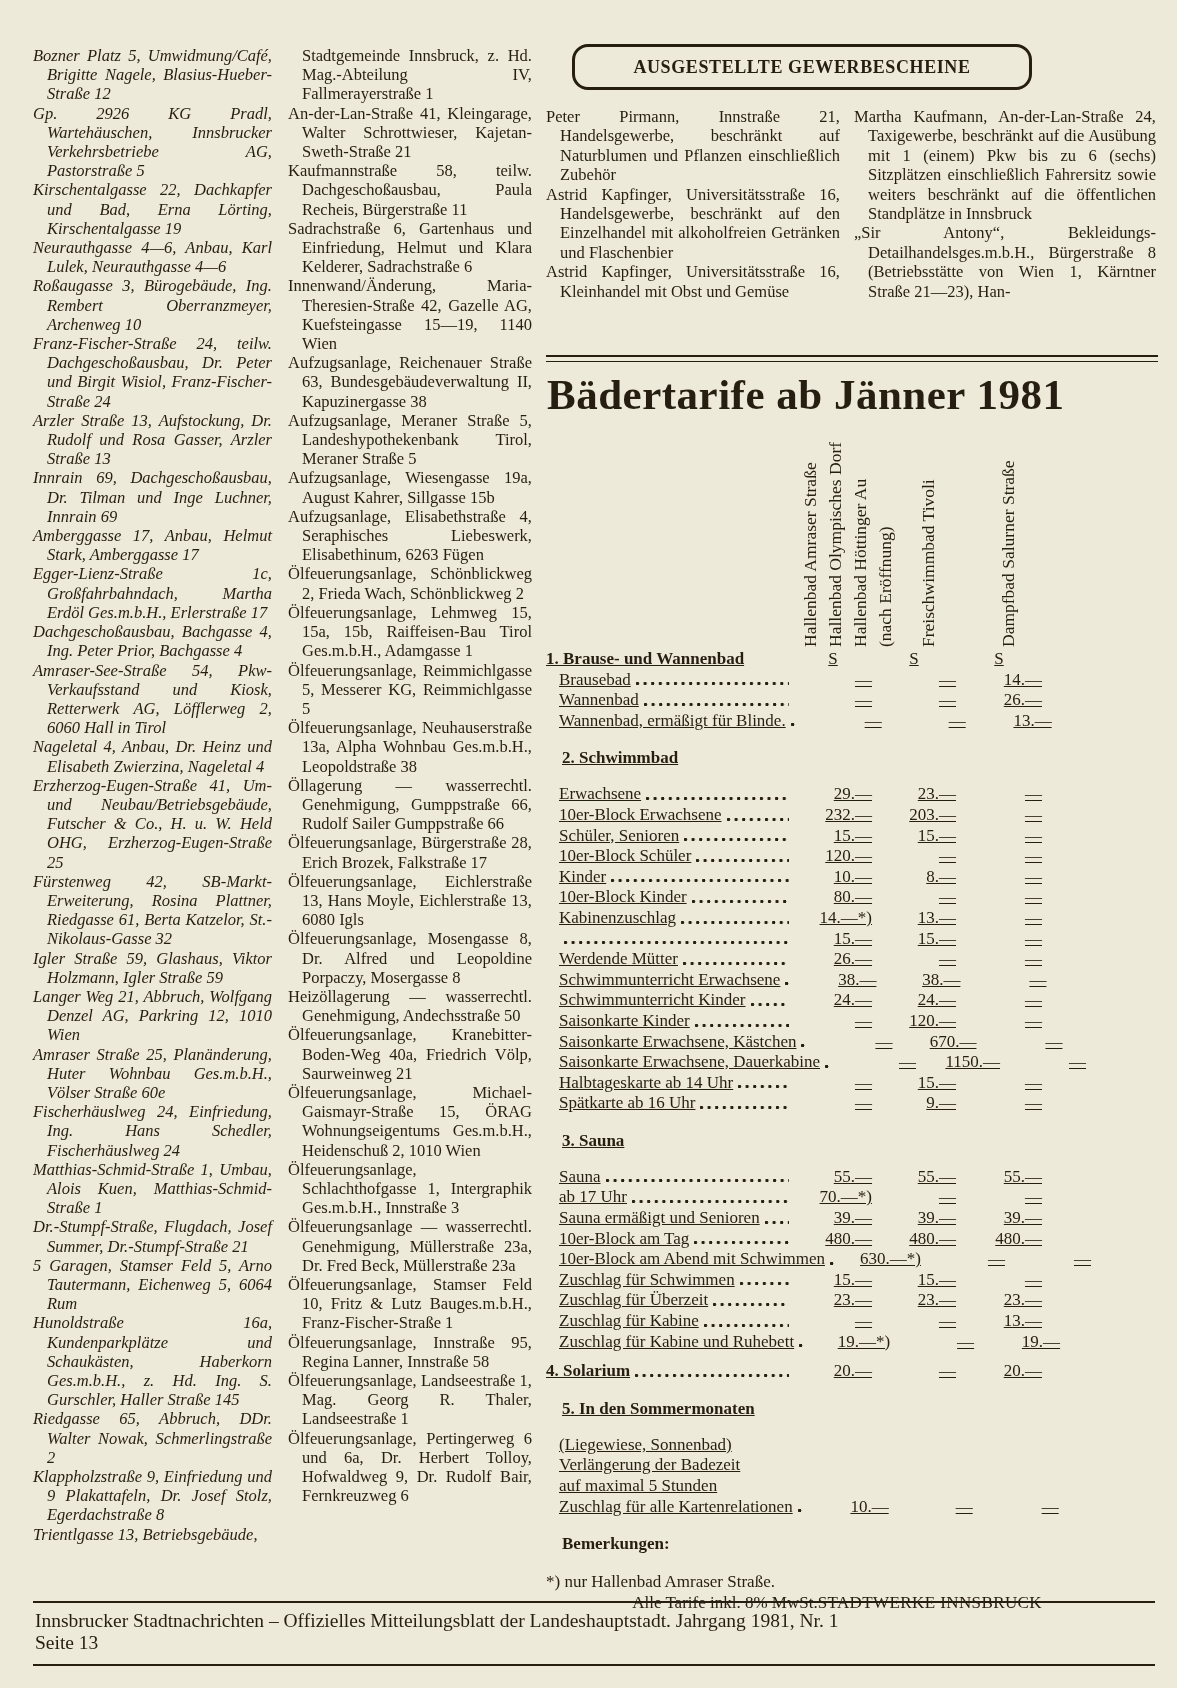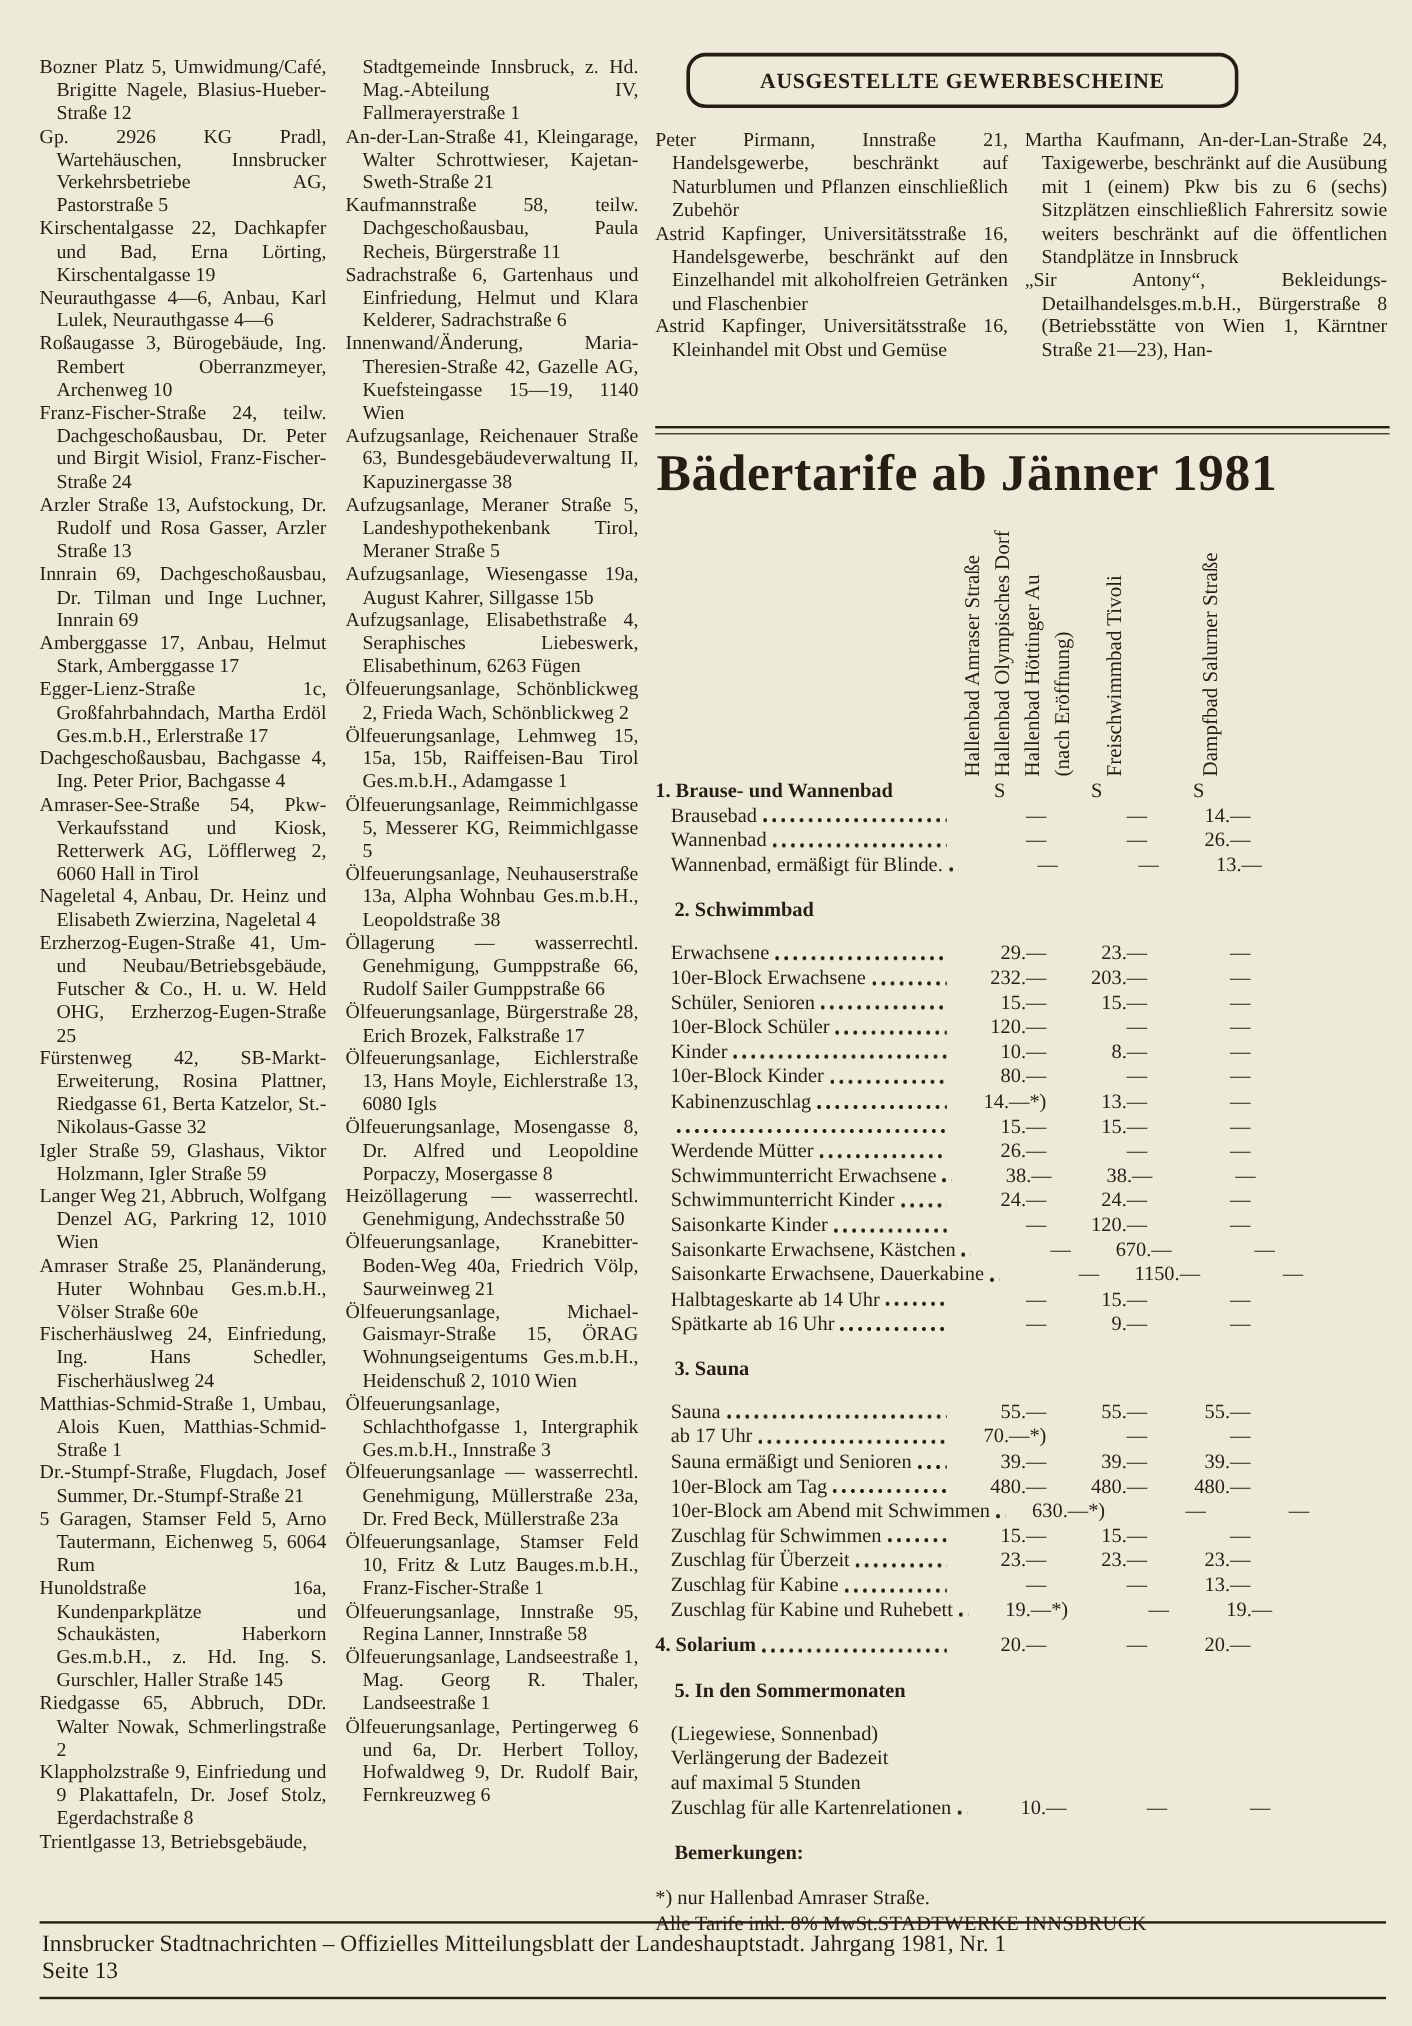--- a/index.html
+++ b/index.html
@@ -10,21 +10,21 @@
   html,body{margin:0;padding:0;}
   body{
     width:1177px;height:1688px;
     background:var(--bg);
     color:var(--ink);
     font-family:"Liberation Serif","DejaVu Serif",serif;
     position:relative;
     overflow:hidden;
   }
   .col{position:absolute;top:46px;font-size:16.5px;line-height:19.2px;text-align:justify;}
-  .col1{left:33px;width:239px;}
+  .col1{left:33px;width:239px;font-style:italic;}
   .col2{left:288px;width:244px;}
   .entry{margin:0;padding-left:14px;text-indent:-14px;}
   .entry.cont{text-indent:0;}
   
   .right{position:absolute;left:546px;top:44px;width:612px;}
   .gbox{
     box-sizing:border-box;
     margin-left:26px;width:460px;
     border:3.5px solid var(--ink);border-radius:16px;
     padding:10px 4px 9px;
@@ -44,21 +44,21 @@
     position:absolute;bottom:2px;height:224px;
     writing-mode:vertical-rl;transform:rotate(180deg);
     font-size:17.5px;white-space:nowrap;
   }
   .vh-cluster{left:252px;line-height:25px;}
   .vh-cluster div{margin:0;}
   .vh-tivoli{left:372px;}
   .vh-salurner{left:452px;}
   
   .table{padding-right:116px;font-size:17px;}
-  .section{margin-top:9px;}
+  .section{margin-top:9px;text-decoration:underline;}
   .section:first-child{margin-top:0;}
   .row{display:flex;align-items:flex-end;line-height:20.6px;}
   .rows .row{padding-left:13px;}
   .sec4 .rows .row{padding-left:0;}
   .sec4 .lbl{font-weight:bold;}
   .sec-title{font-weight:bold;white-space:nowrap;}
   .sec-title-line{margin:16px;font-weight:bold;line-height:21px;}
   .lbl{flex:0 0 auto;white-space:pre;}
   .dots{
     align-self:flex-end;flex:1 1 12px;min-width:8px;height:5px;margin:0 5px 4px 5px;
@@ -69,21 +69,21 @@
   .v{flex:0 0 auto;text-align:right;white-space:nowrap;}
   .v1{width:78px;}
   .v2{width:84px;}
   .v3{width:86px;}
   .v.unit{text-align:center;}
   .note-line{margin:0;padding-left:13px;line-height:20.6px;}
   
   .bemerkungen{margin-top:10px;font-size:17px;line-height:21.5px;}
   .bem-title{margin:16px;font-weight:bold;}
   .bem-line{margin:0;}
-  .bem-last{display:flex;justify-content:flex-start;padding-right:116px;}
+  .bem-last{display:flex;justify-content:flex-end;padding-right:116px;}
   .publisher{letter-spacing:.4px;}
   
   .footer{
     position:absolute;left:33px;right:22px;top:1601px;
     border-top:2.5px solid var(--ink);
     border-bottom:2px solid var(--ink);
     padding:7px 2px 10px;
     display:flex;justify-content:space-between;
     font-size:19.5px;
     flex-direction:column;

